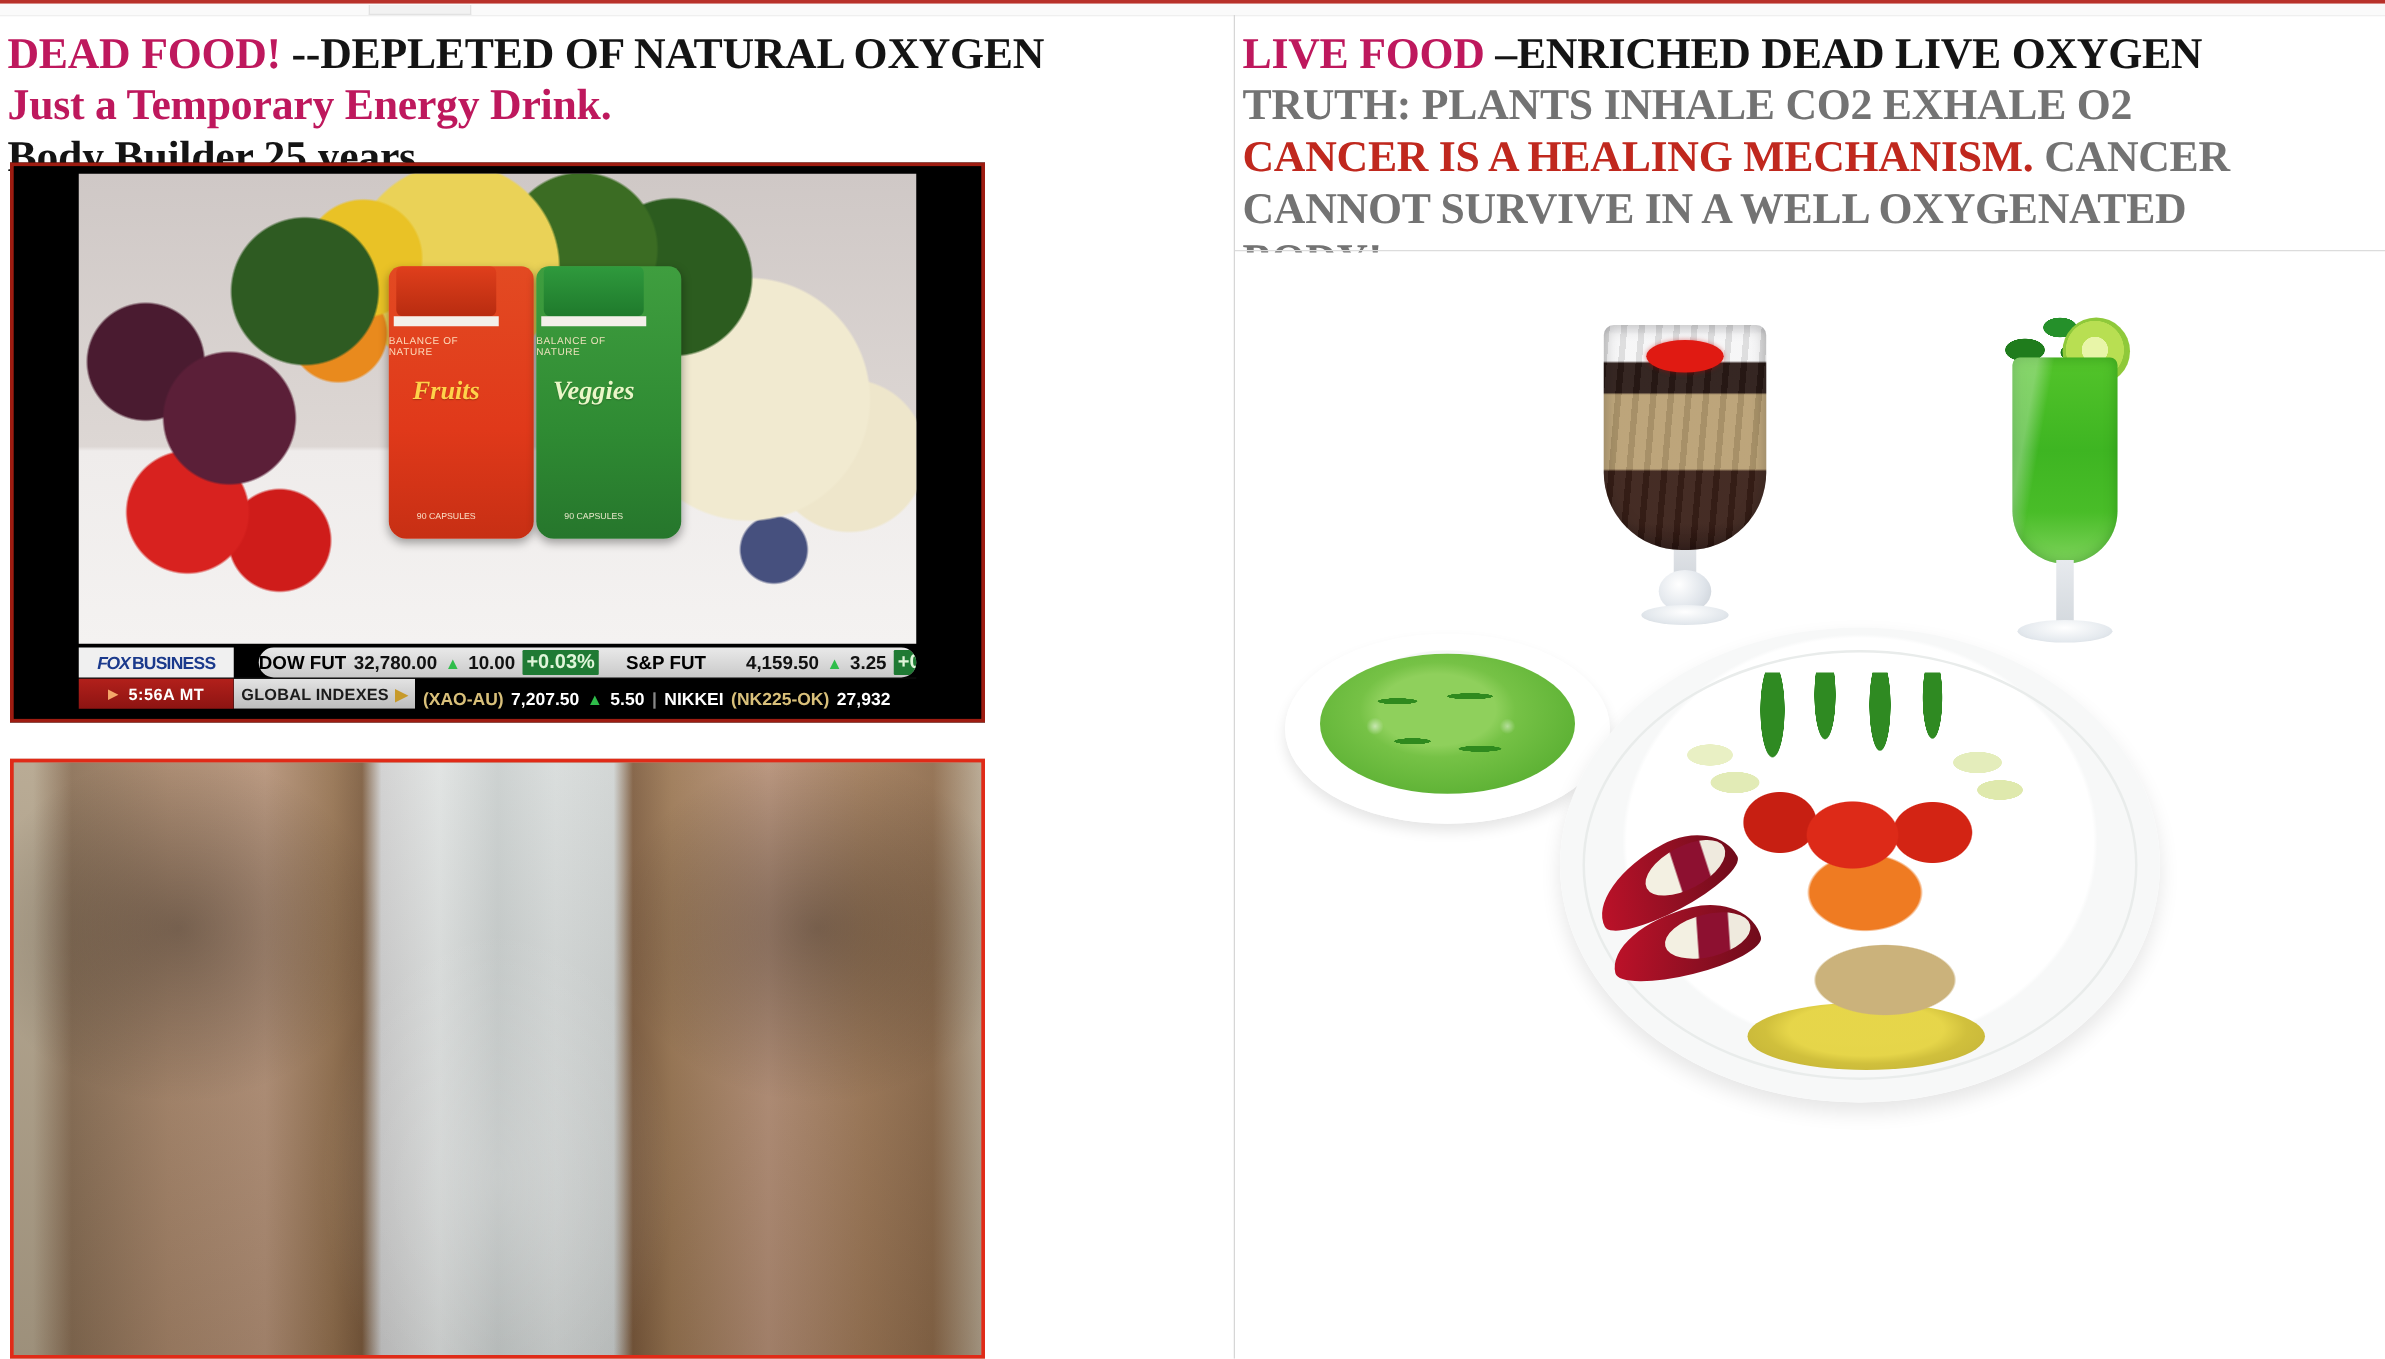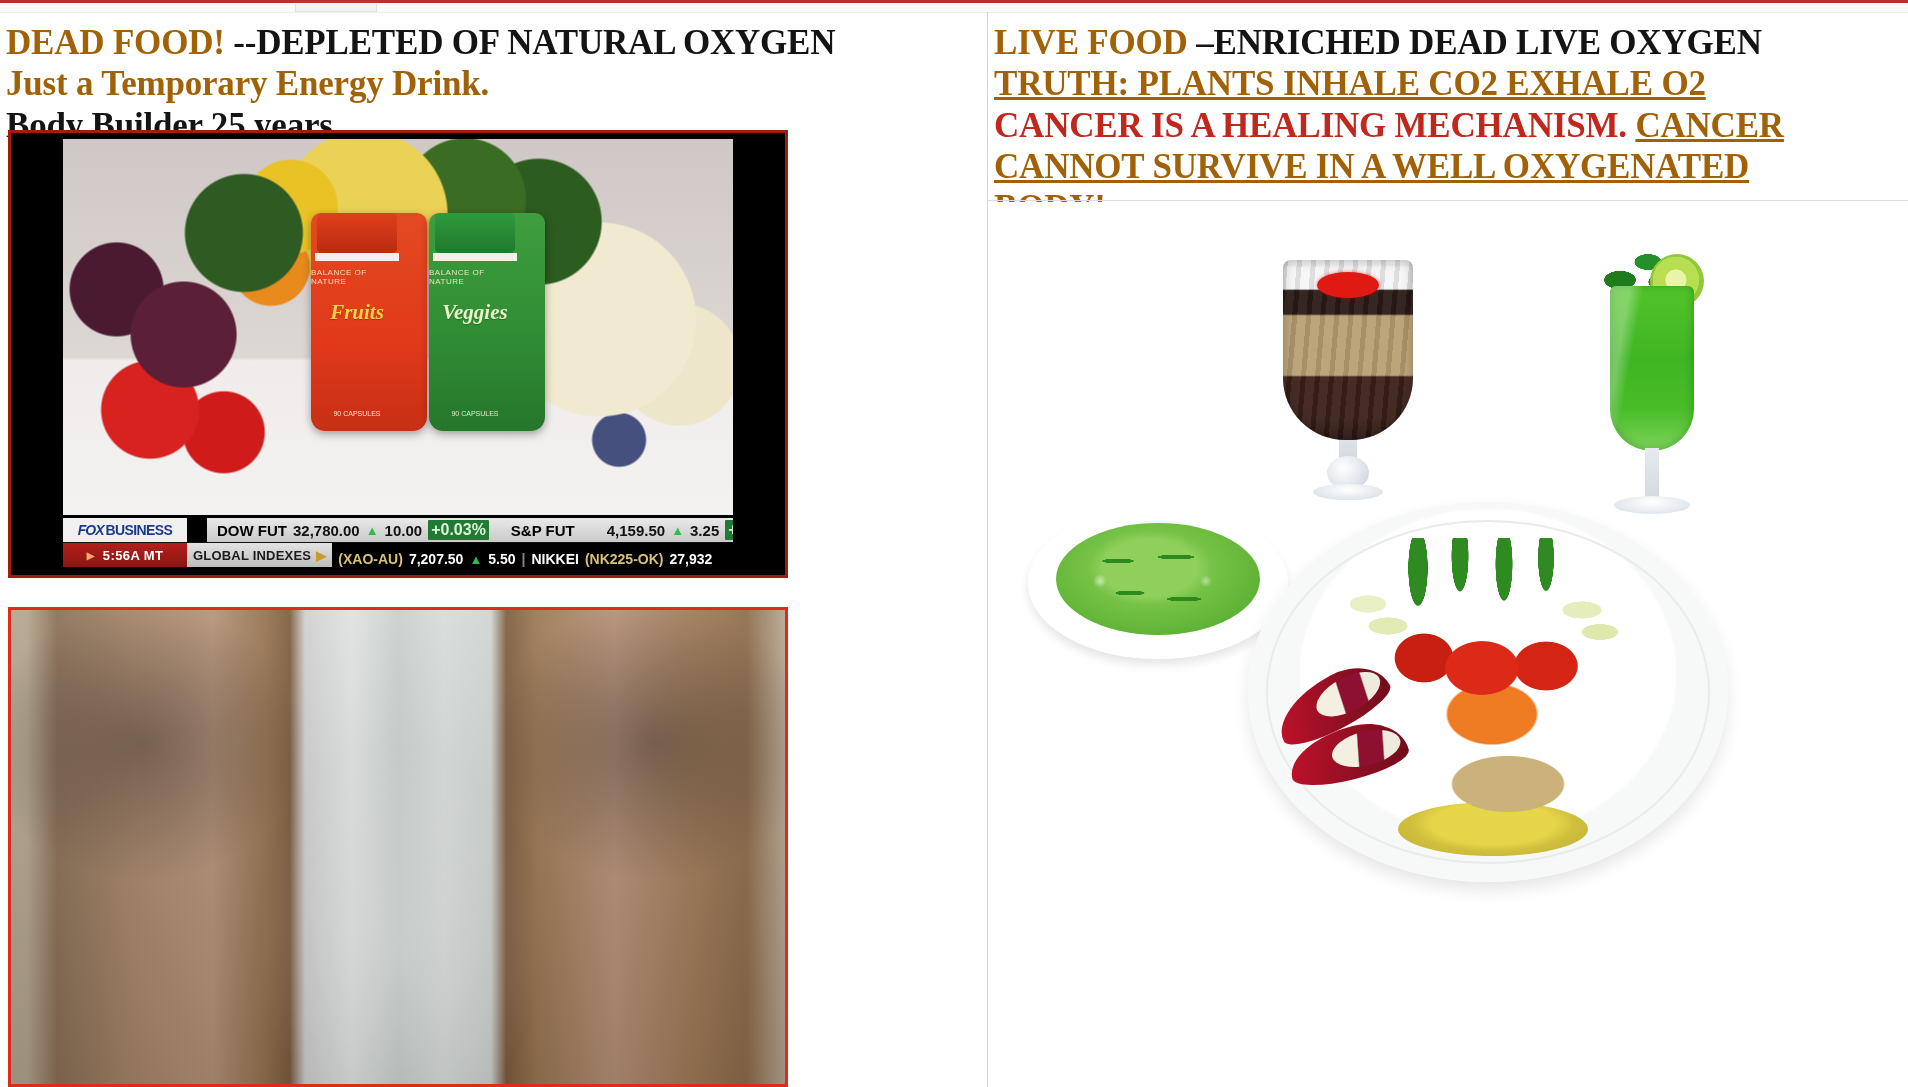--- a/index.html
+++ b/index.html
@@ -18,23 +18,23 @@
 
   
   .table{position:absolute;left:0;top:12px;width:1908px;height:1075px;display:flex;}
   .col-left{width:988px;box-sizing:border-box;border-right:1px solid #d6d6d6;padding:0;position:relative;}
   .col-right{width:920px;box-sizing:border-box;position:relative;}
 
   
   .hdr{margin:0;padding:0 0 0 6px;font-weight:bold;line-height:1.18;letter-spacing:-0.2px;}
   .h-line{font-size:34px;white-space:nowrap;}
   .h-line2{font-size:34px;}
-  .orange{color:#a16207;}
+  .orange{color:#be185d;}
   .black{color:#141414;}
-  .green{color:#a16207;text-decoration:underline;}
+  .green{color:#737373;}
   .red{color:#c0281e;}
 
   .left-head{padding-top:10px;}
   .left-head .h-line{font-size:35px;}
   .right-head{padding-top:10px;}
   .right-head .h-line2{font-size:35px;line-height:1.18;}
 
   
   .cellrule{position:absolute;left:0;width:100%;height:1px;background:#dcdcdc;}
 
@@ -79,21 +79,21 @@
   
   .ticker{position:absolute;left:52px;right:52px;bottom:7px;height:50px;background:#000;
           font-family:"Liberation Sans",sans-serif;}
   .tk-row{display:flex;height:24px;align-items:stretch;}
   .tk-row.r1{border-bottom:1px solid #101010;gap:20px;}
   .tk-logo{width:124px;background:#f0f0f0;display:flex;align-items:center;justify-content:center;gap:2px;}
   .tk-logo .fox{font-weight:bold;font-size:14px;color:#1b3a8c;font-style:italic;letter-spacing:-1px;}
   .tk-logo .biz{font-weight:bold;font-size:14px;color:#1b3a8c;letter-spacing:-.6px;}
   .tk-time{width:124px;background:linear-gradient(#b2201b,#8d1412);display:flex;align-items:center;justify-content:center;color:#fff;font-weight:bold;font-size:13px;letter-spacing:.4px;}
   .tk-time .play{color:#f4a76a;font-size:10px;margin-right:8px;}
-  .tk-main{flex:1;background:linear-gradient(#e9e9e9,#c9c9c9);display:flex;align-items:center;color:#000;font-weight:bold;font-size:15px;gap:6px;padding-left:10px;overflow:hidden;white-space:nowrap;}
+  .tk-main{flex:1;background:linear-gradient(#e9e9e9,#c9c9c9);display:flex;align-items:center;color:#000;font-weight:bold;font-size:15px;gap:6px;overflow:hidden;white-space:nowrap;border-radius:12px;}
   .tk-main2{flex:1;background:#000;display:flex;align-items:flex-end;color:#fff;font-weight:bold;font-size:14px;gap:6px;padding-left:0;overflow:hidden;white-space:nowrap;}
   .gi{background:linear-gradient(#e3e3e3,#bdbdbd);color:#1b1b1b;padding:0 6px;height:100%;display:flex;align-items:center;font-size:13px;letter-spacing:.2px;}
   .gi .arr{color:#c79a2a;margin-left:5px;}
   .sym{color:#d9c07a;}
   .up{color:#2fbd4a;font-size:13px;}
   .pct{background:#1f7a34;color:#dff5d9;font-size:16px;padding:1px 3px;border-radius:1px;}
   .sep{color:#888;}
   .val{color:#111;}
   .tk-main2 .val{color:#fff;}
   .divider{width:2px;background:#555;height:70%;margin:0 5px;align-self:center;}

